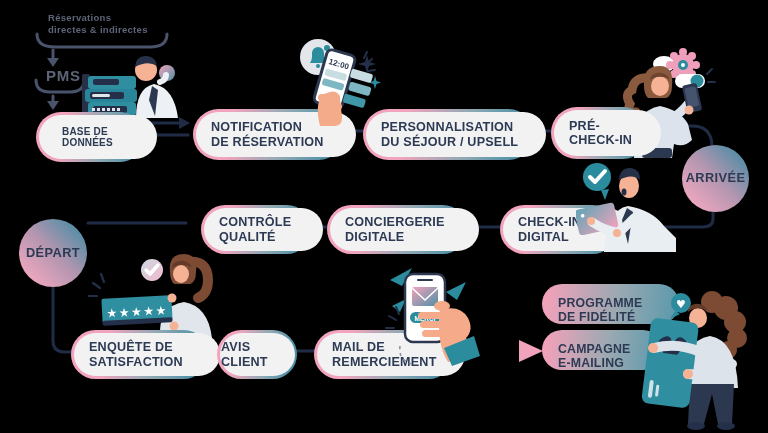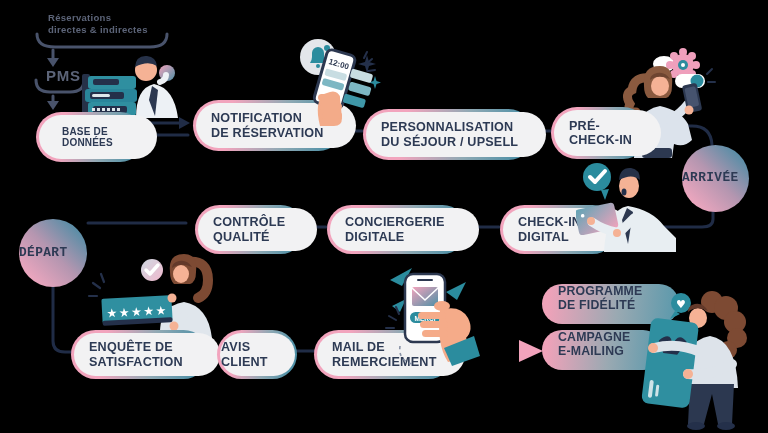--- a/index.html
+++ b/index.html
@@ -8,25 +8,25 @@
   svg.overlay{position:absolute;left:0;top:0;z-index:1;}
   .illus{position:absolute;}
   .z-back{z-index:2;}
   .z-front{z-index:4;}
   .pill{position:absolute;z-index:3;border-radius:30px;padding:3px;
         background:linear-gradient(100deg,#f2a4bd 25%,#8fa9b4 60%,#4f90a6 90%);}
   .pill-inner{width:100%;height:100%;background:#f2f2f3;border-radius:27px;
         display:flex;align-items:center;padding-left:15px;}
   .plabel{font-weight:700;color:#2d3a54;white-space:pre-line;line-height:1.14;letter-spacing:.2px;font-size:12.6px;}
   .s14{font-size:10px;margin-left:8px;}
-  .grad-pill{position:absolute;z-index:3;border-radius:26px;display:flex;align-items:flex-start;padding-left:16px;
+  .grad-pill{position:absolute;z-index:3;border-radius:26px;display:flex;align-items:flex-end;padding-left:16px;
         background:linear-gradient(95deg,#efa2b9 5%,#9aa9b2 55%,#5f9aac 95%);}
   .grad-pill .plabel{font-size:12.3px;}
-  .circle{position:absolute;z-index:3;border-radius:50%;display:flex;align-items:center;
-        background:linear-gradient(225deg,#418ba4 5%,#b596b0 50%,#f3a8c0 90%);font-family:Liberation Mono, monospace;}
+  .circle{position:absolute;z-index:3;border-radius:50%;display:flex;align-items:center;justify-content:center;
+        background:linear-gradient(225deg,#418ba4 5%,#b596b0 50%,#f3a8c0 90%);}
   .circle .plabel{font-size:12.8px;letter-spacing:.4px;}
   .muted{position:absolute;z-index:2;font-weight:700;color:#5c6478;font-size:9.5px;line-height:1.3;white-space:pre-line;letter-spacing:.3px;}
   .pms{font-size:15px;letter-spacing:.8px;}
 </style>
 </head>
 <body>
 
 <div class="stage">
 
   <svg width="0" height="0" style="position:absolute" aria-hidden="true">
@@ -305,21 +305,21 @@
     <circle cx="52" cy="98" r="5" fill="#f5b295"></circle>
   </svg>
 
   <div class="pill" style="left:36px;top:112px;width:103px;height:44px">
     <div class="pill-inner">
       <span class="plabel s14">BASE DE
 DONNÉES</span>
     </div>
   </div>
 
-  <div class="pill" style="left:193px;top:100px;width:145px;height:45px">
+  <div class="pill" style="left:193px;top:109px;width:145px;height:45px">
     <div class="pill-inner">
       <span class="plabel">NOTIFICATION
 DE RÉSERVATION</span>
     </div>
   </div>
 
   <div class="pill" style="left:363px;top:109px;width:165px;height:45px">
     <div class="pill-inner">
       <span class="plabel">PERSONNALISATION
 DU SÉJOUR / UPSELL</span>
@@ -344,21 +344,21 @@
     </div>
   </div>
 
   <div class="pill" style="left:327px;top:205px;width:134px;height:43px">
     <div class="pill-inner">
       <span class="plabel">CONCIERGERIE
 DIGITALE</span>
     </div>
   </div>
 
-  <div class="pill" style="left:195px;top:205px;width:104px;height:43px">
+  <div class="pill" style="left:201px;top:205px;width:104px;height:43px">
     <div class="pill-inner">
       <span class="plabel">CONTRÔLE
 QUALITÉ</span>
     </div>
   </div>
 
   <div class="circle" style="left:19px;top:219px;width:68px;height:68px">
     <span class="plabel">DÉPART</span>
   </div>
 

